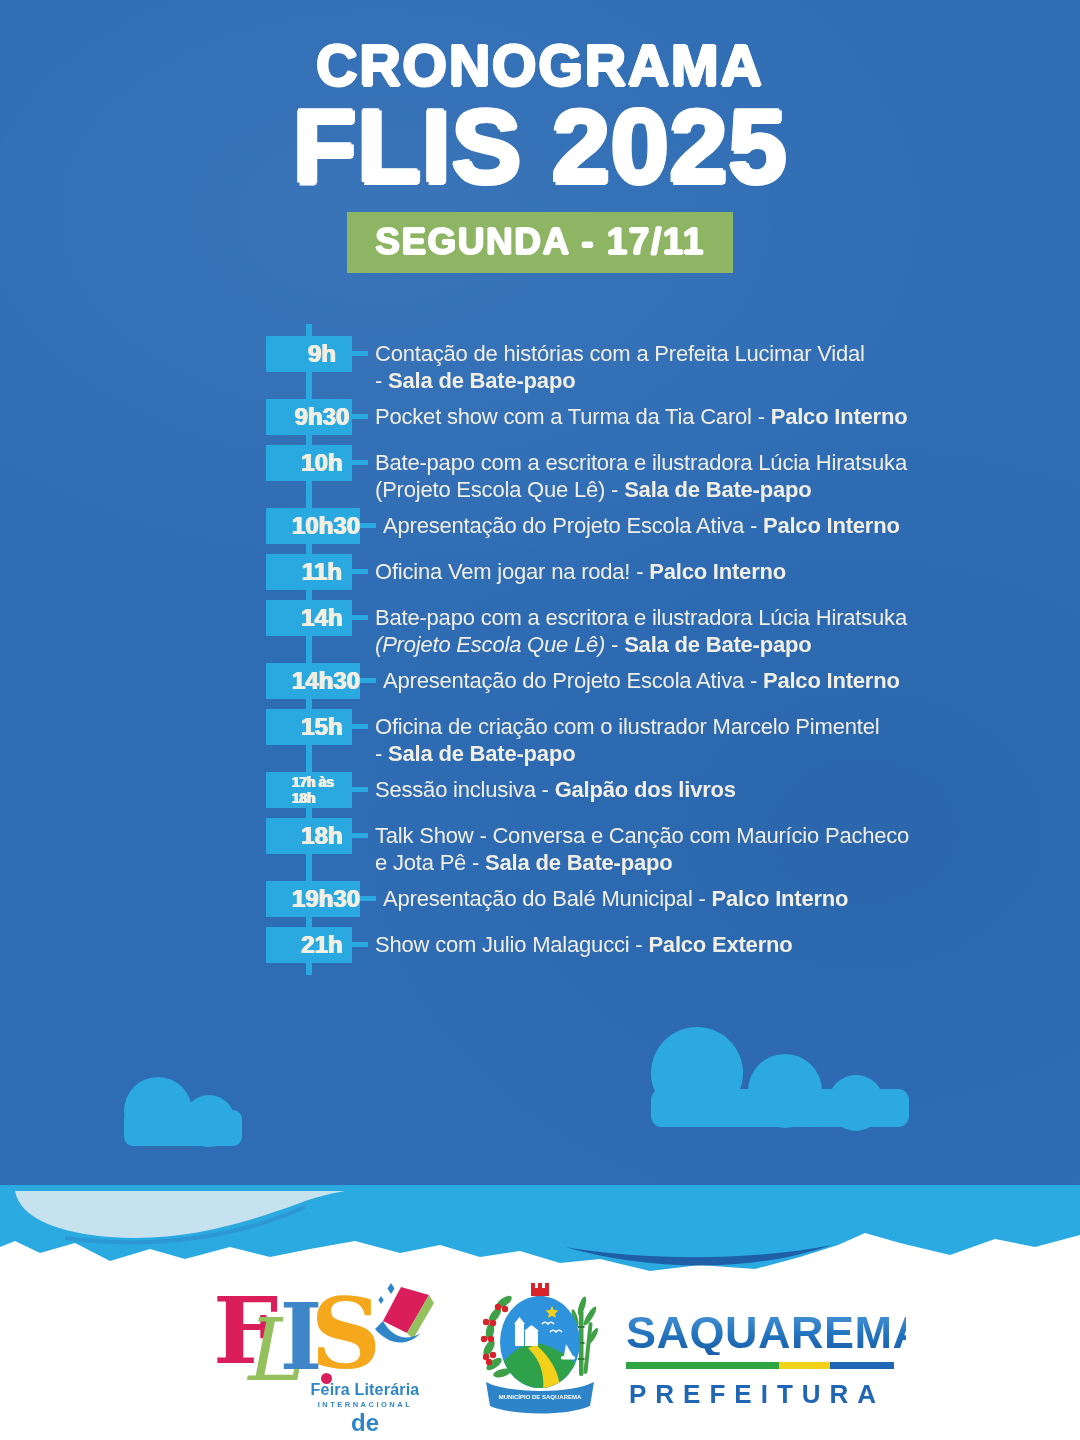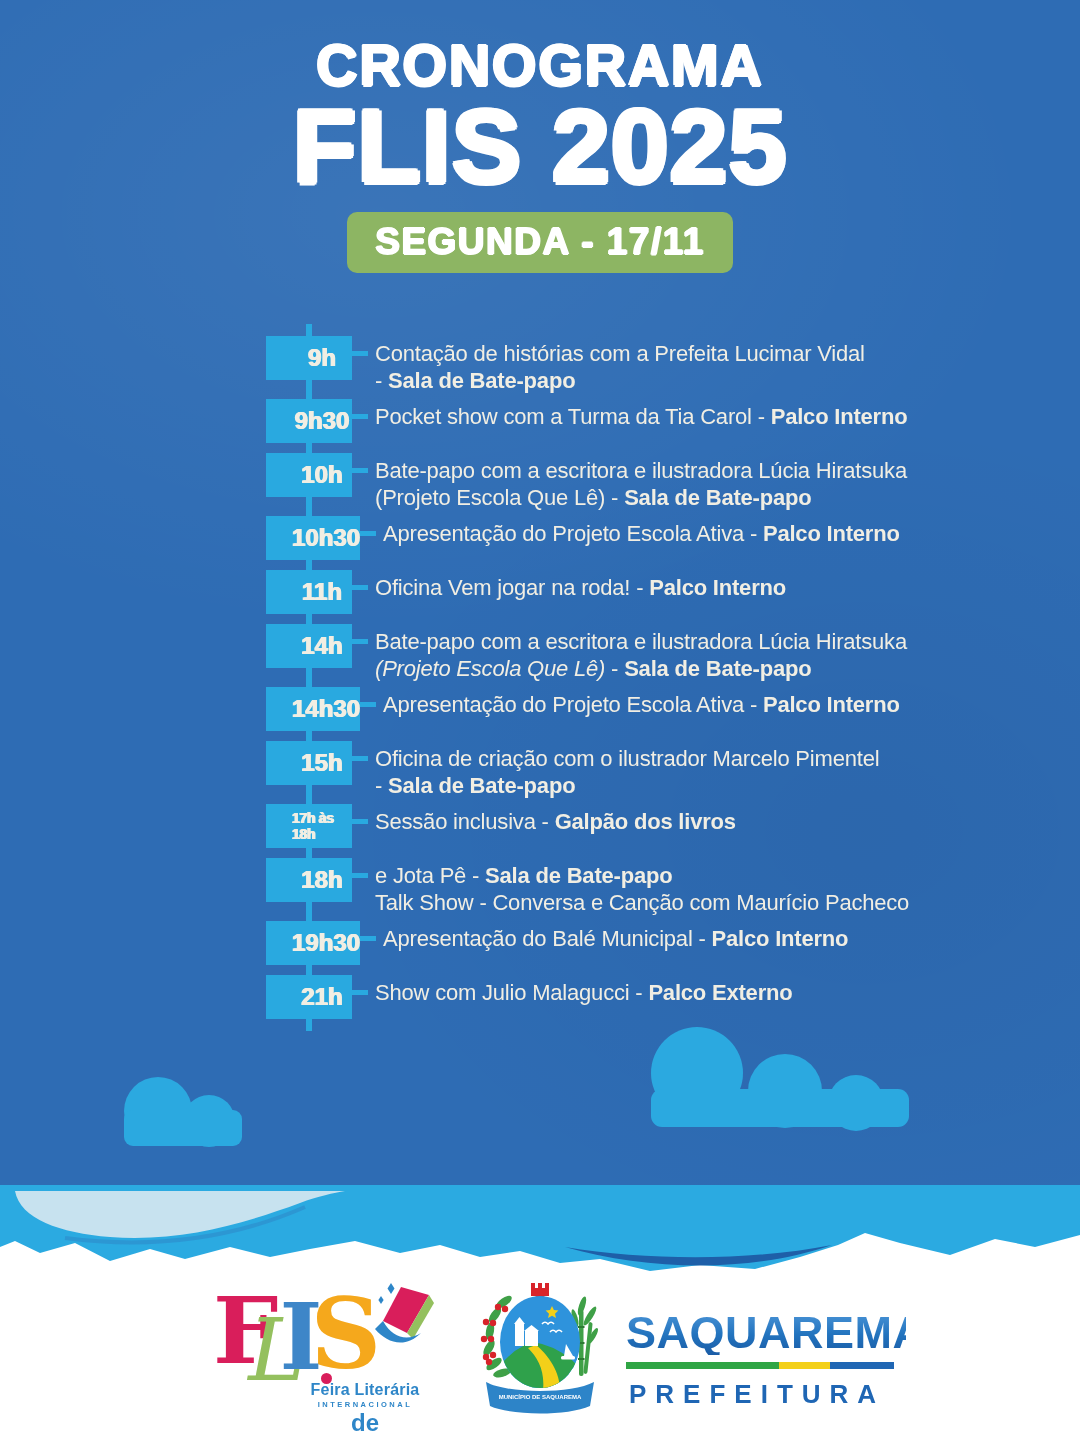--- a/index.html
+++ b/index.html
@@ -31,34 +31,33 @@
     margin-top:0px; text-align:center; color:#ffffff;
     font-size:104px; font-weight:900; letter-spacing:1px; line-height:0.97;
     text-shadow:2.5px 0 #fff,-2.5px 0 #fff,0 2.5px #fff,0 -2.5px #fff,1.8px 1.8px #fff,-1.8px -1.8px #fff;
   }
   .badge-wrap { text-align:center; margin-top:15px; }
   .badge {
     display:inline-block; background:#8DB563; color:#ffffff;
     font-size:37px; font-weight:900; letter-spacing:1.5px;
     padding:9px 28px 10px;
     text-shadow:1px 0 #fff,-1px 0 #fff,0 1px #fff,0 -1px #fff;
-    border-radius:10px;
   }
 
   
   .timeline { position:relative; margin:63px 0 0 266px; width:780px; }
   .vline {
     position:absolute; left:40px; top:-12px; bottom:-12px; width:6px;
     background:#29A9E0;
   }
   .row { display:flex; align-items:flex-start; margin-bottom:10px; position:relative; }
   .row.tall { margin-bottom:5px; }
   .row:last-child { margin-bottom:4px; }
   .timebox {
-    position:relative; z-index:1; flex:0 0 86px; height:44px;
+    position:relative; z-index:1; flex:0 0 86px; height:36px;
     background:#29A9E0; color:#F1EEE3;
     display:flex; align-items:center; justify-content:center;
     font-size:24px; font-weight:700; letter-spacing:0;
     text-shadow:0.7px 0 #F1EEE3,-0.7px 0 #F1EEE3;
     padding-left:26px;
   }
   .timebox.small { font-size:14px; letter-spacing:-0.3px; }
   .dash { flex:0 0 16px; height:5px; background:#29A9E0; margin-top:15px; margin-right:7px; }
   .event {
     color:#F1EEE3; font-size:22px; line-height:27px; letter-spacing:-0.2px;
@@ -197,22 +196,22 @@
           <div class="timebox small">17h às 18h</div>
           <div class="dash"></div>
           <div class="event">
             <div class="line"><span>Sessão inclusiva - </span><span class="b">Galpão dos livros</span></div>
           </div>
         </div>
         <div class="row tall">
           <div class="timebox">18h</div>
           <div class="dash"></div>
           <div class="event">
+            <div class="line"><span>Talk Show - Conversa e Canção com Maurício Pacheco</span></div>
             <div class="line"><span>e Jota Pê - </span><span class="b">Sala de Bate-papo</span></div>
-            <div class="line"><span>Talk Show - Conversa e Canção com Maurício Pacheco</span></div>
           </div>
         </div>
         <div class="row">
           <div class="timebox">19h30</div>
           <div class="dash"></div>
           <div class="event">
             <div class="line"><span>Apresentação do Balé Municipal - </span><span class="b">Palco Interno</span></div>
           </div>
         </div>
         <div class="row">

